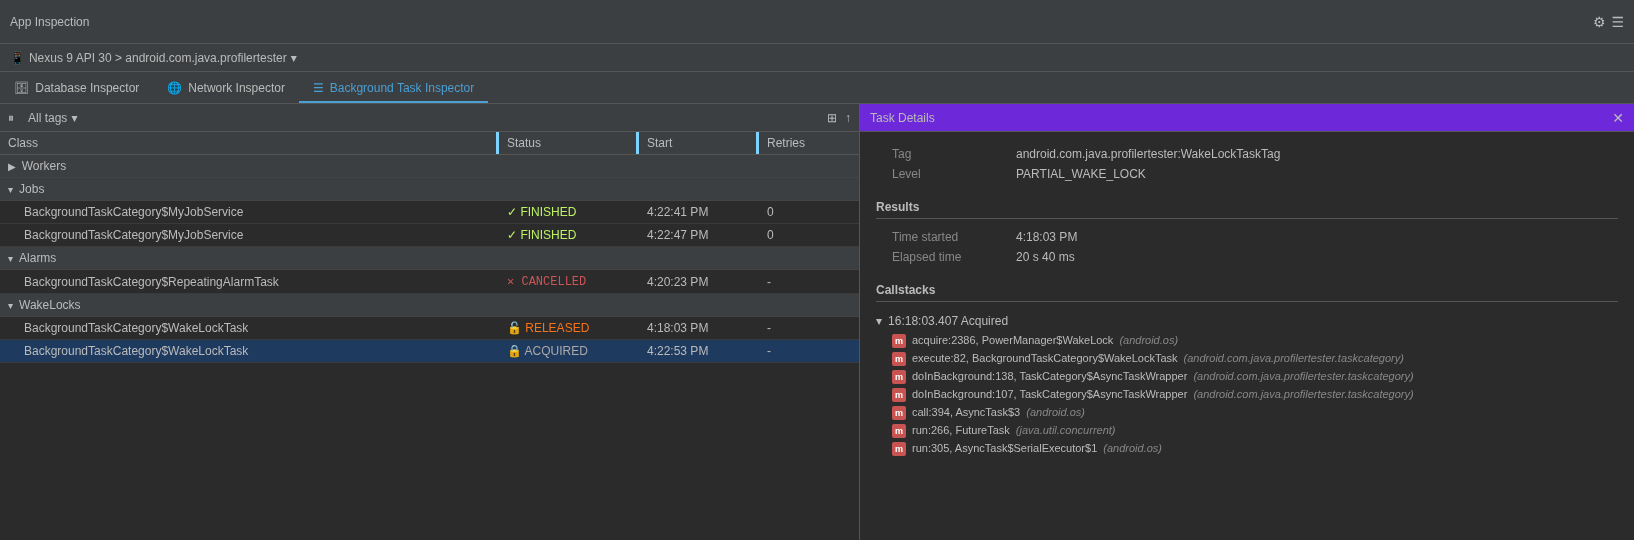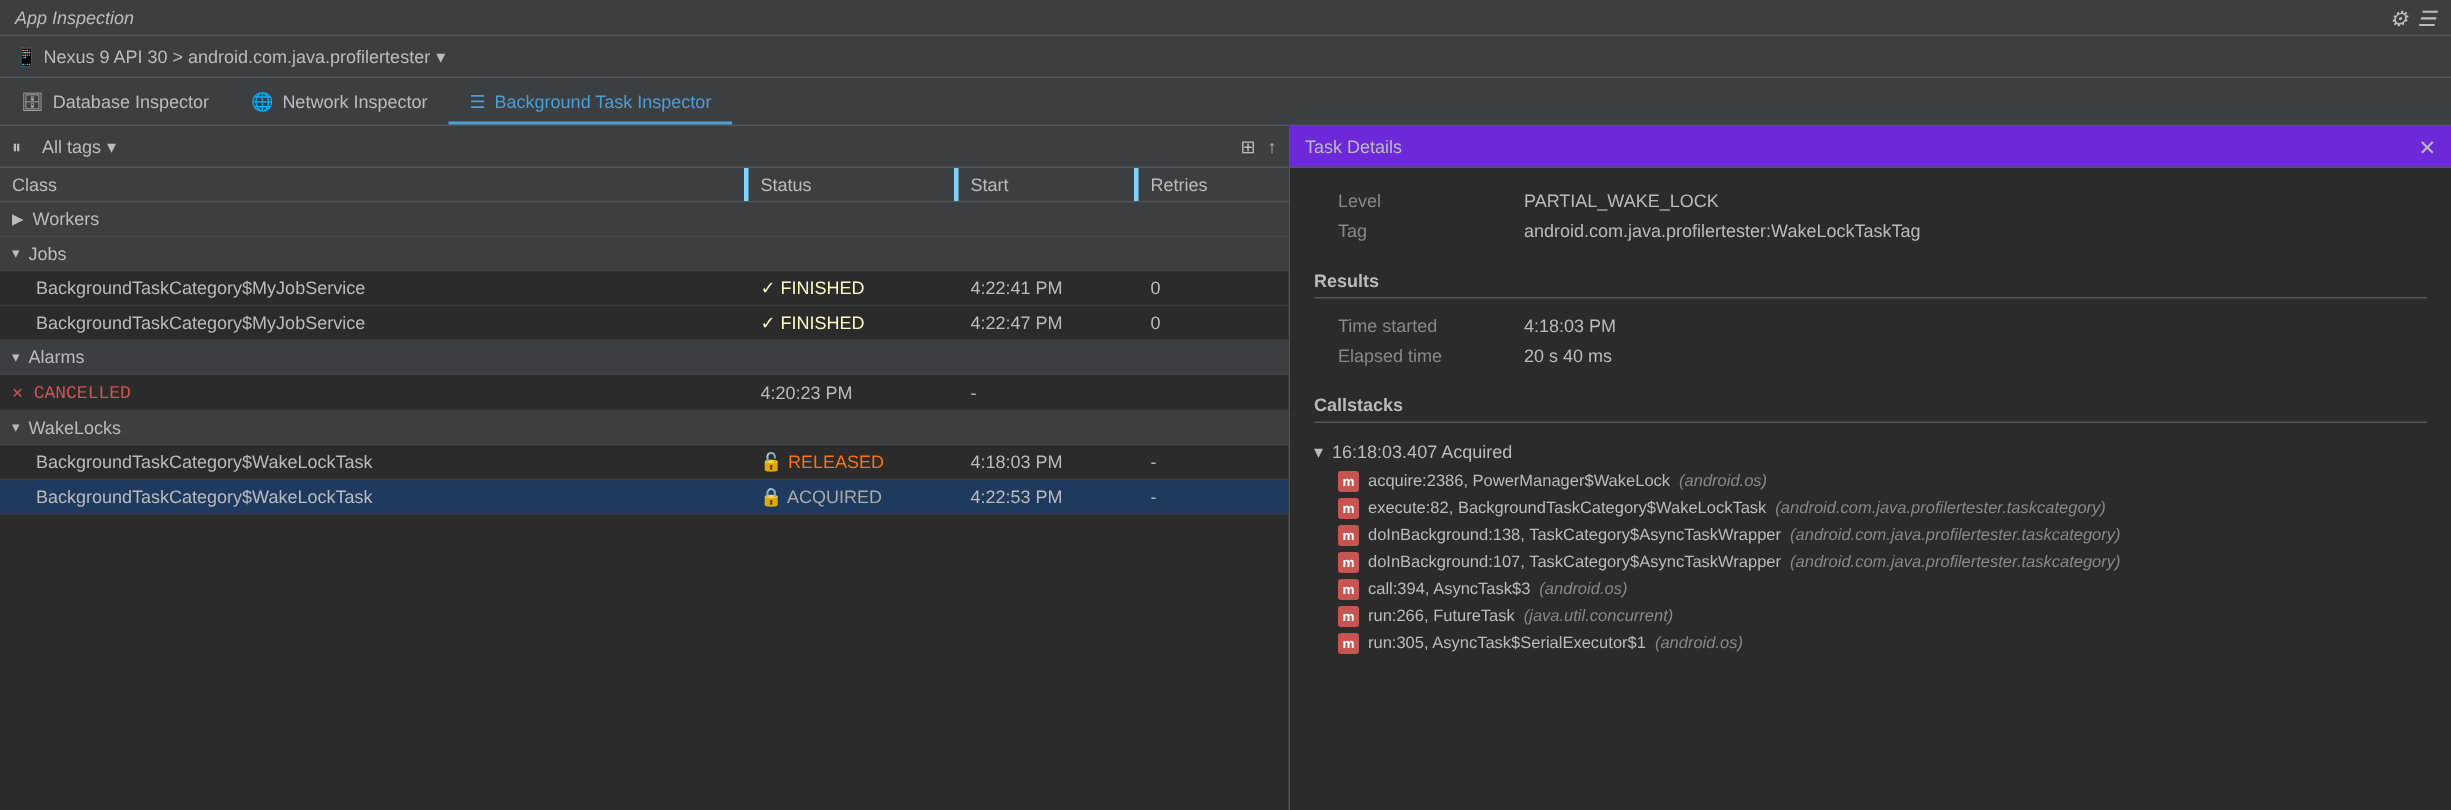--- a/index.html
+++ b/index.html
@@ -13,27 +13,26 @@
     }
     .app-window {
       display: flex;
       flex-direction: column;
       height: 540px;
       background: #3c3f41;
     }
     
     .title-bar {
       background: #3c3f41;
-      height: 24px;
+      height: 44px;
       display: flex;
       align-items: center;
       justify-content: space-between;
       padding: 0 10px;
       border-bottom: 1px solid #555;
-      font-style: italic;
     }
     .title-bar-left {
       font-size: 12px;
       color: #bbb;
     }
     .title-bar-right {
       display: flex;
       gap: 6px;
       align-items: center;
     }
@@ -180,21 +179,21 @@
       font-size: 12px;
       color: #bbb;
       white-space: nowrap;
       overflow: hidden;
       text-overflow: ellipsis;
       display: flex;
       align-items: center;
       gap: 4px;
     }
     .td.class-col { padding-left: 24px; }
-    .status-finished { color: #fef9c3; }
+    .status-finished { color: #bef264; }
     .status-cancelled { color: #cc5555; font-family: Liberation Mono, monospace; }
     .status-released { color: #f97316; text-align: center; }
     .status-acquired { color: #aaa; }
     
     .right-panel {
       flex: 1;
       display: flex;
       flex-direction: column;
       background: #2b2b2b;
       overflow: hidden;
@@ -394,20 +393,21 @@
         <div class="section-row">
           <div class="section-label">
             <span class="chevron">▾</span>
             <span>Alarms</span>
           </div>
           <div></div>
             <div></div>
             <div></div>
         </div>
         <div class="data-row">
+          <div class="td class-col">BackgroundTaskCategory$RepeatingAlarmTask</div>
           <div class="td">
               <span class="status-cancelled">✕ CANCELLED</span>
             </div>
           <div class="td">4:20:23 PM</div>
           <div class="td">-</div>
         </div>
 
         <div class="section-row">
           <div class="section-label">
             <span class="chevron">▾</span>
@@ -439,26 +439,26 @@
     <div class="right-panel">
       <div class="panel-header">
         <span class="panel-title">Task Details</span>
         <span class="close-btn">✕</span>
       </div>
 
       <div class="details-content">
 
         <div class="detail-table">
           <div class="detail-row">
+            <span class="detail-label">Tag</span>
+            <span class="detail-value">android.com.java.profilertester:WakeLockTaskTag</span>
+          </div>
+          <div class="detail-row">
             <span class="detail-label">Level</span>
             <span class="detail-value">PARTIAL_WAKE_LOCK</span>
-          </div>
-          <div class="detail-row">
-            <span class="detail-label">Tag</span>
-            <span class="detail-value">android.com.java.profilertester:WakeLockTaskTag</span>
           </div>
         </div>
 
         <div class="section-title">Results</div>
         <div class="detail-table">
           <div class="detail-row">
             <span class="detail-label">Time started</span>
             <span class="detail-value">4:18:03 PM</span>
           </div>
           <div class="detail-row">

